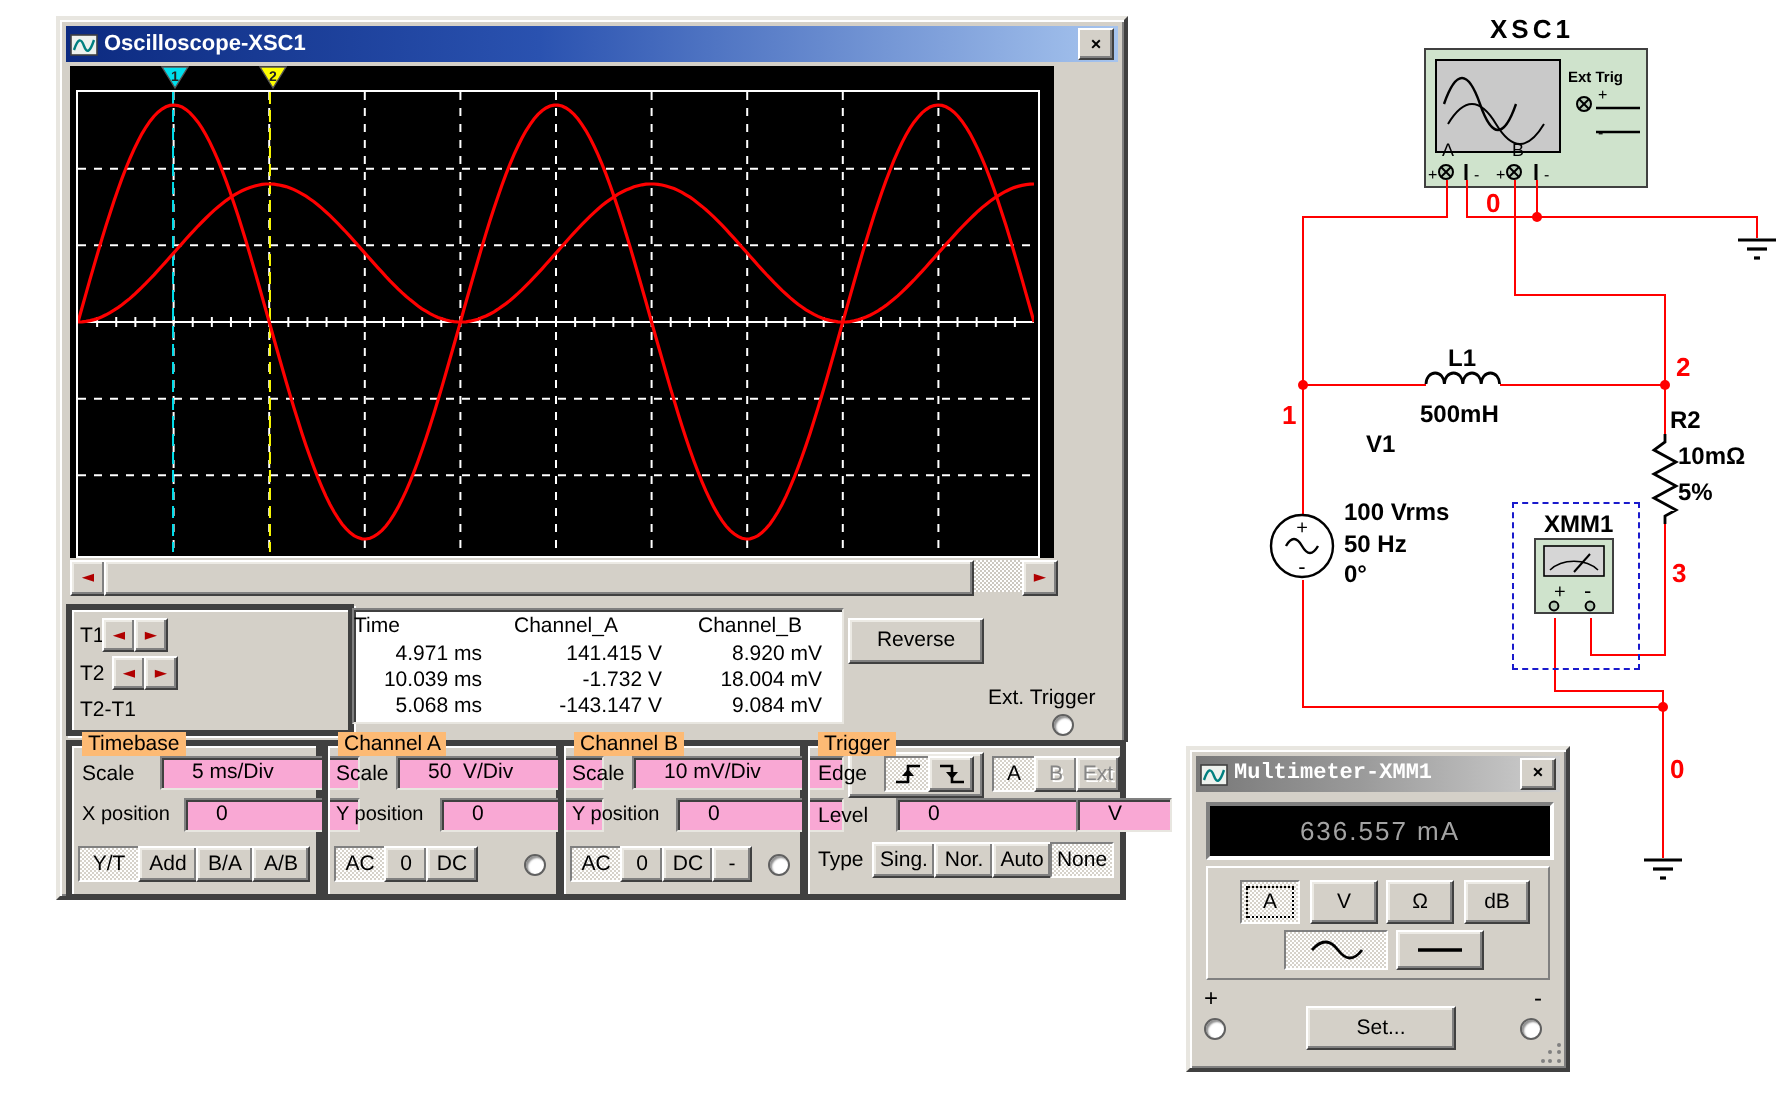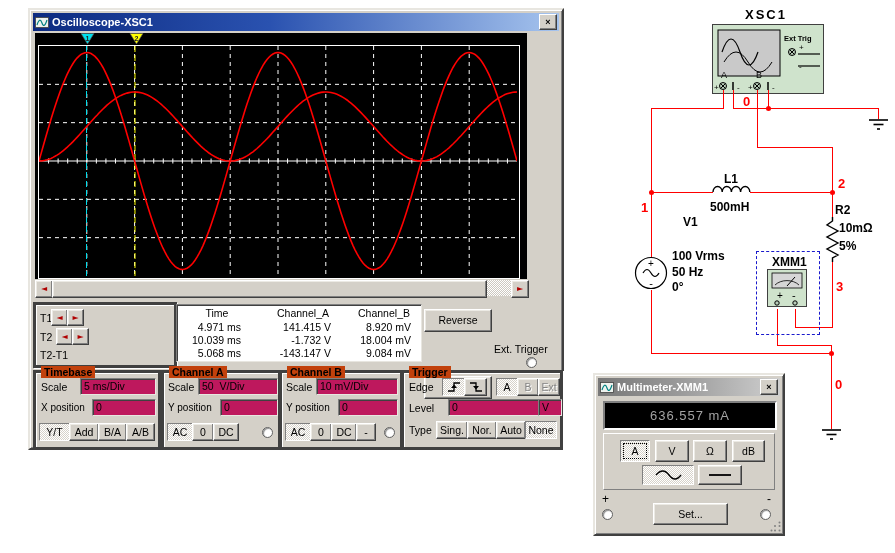--- a/index.html
+++ b/index.html
@@ -3,49 +3,49 @@
 <meta charset="utf-8">
 <style>
   html,body{margin:0;padding:0;background:#fff;}
   #stage{position:relative;width:895px;height:553px;background:#fff;overflow:hidden;
          font-family:"Liberation Sans","DejaVu Sans",sans-serif;font-size:11px;color:#000;}
   
   .win{position:absolute;background:#d4d0c8;border:2px solid;border-color:#e8e6e0 #404040 #404040 #e8e6e0;
        box-shadow:inset 1px 1px 0 #fff, inset -1px -1px 0 #808080;}
   .tb{position:absolute;left:3px;right:3px;top:3px;height:18px;display:flex;align-items:center;gap:3px;padding:0 2px;}
   .tb.active{background:linear-gradient(90deg,#0c2a80 0%,#2a52b0 45%,#a6c4ee 100%);}
-  .tb.inactive{background:linear-gradient(90deg,#787878 0%,#9a9a9a 45%,#cfcfcf 100%);}
+  .tb.inactive{background:linear-gradient(90deg,#787878 0%,#9a9a9a 45%,#cfcfcf 100%);font-family:Liberation Mono, monospace;}
   .tb .t{color:#fff;font-weight:bold;font-size:11px;flex:1;white-space:nowrap;overflow:hidden;}
   .xbtn{width:16px;height:14px;background:#d4d0c8;border:1px solid;border-color:#fff #404040 #404040 #fff;
         box-shadow:inset -1px -1px 0 #808080;font-size:9px;font-weight:bold;display:flex;align-items:center;justify-content:center;line-height:1;}
   
   .btn3{position:absolute;background:#d4d0c8;border:1px solid;border-color:#fff #404040 #404040 #fff;
         box-shadow:inset -1px -1px 0 #808080, inset 1px 1px 0 #eceae4;
         display:flex;align-items:center;justify-content:center;font-size:10.5px;line-height:1;}
   .ck{border-color:#808080 #fff #fff #808080;box-shadow:none;
       background-image:conic-gradient(#ffffff 0 25%,#d6d2ca 0 50%,#ffffff 0 75%,#d6d2ca 0);background-size:2px 2px;}
   .dis{color:#868686;text-shadow:1px 1px 0 #fff;}
-  .fld{position:absolute;background:#be185d;border:1px solid;border-color:#808080 #e8e6e0 #e8e6e0 #808080;
-       box-shadow:inset 1px 1px 0 #404040;font-size:10.5px;padding:1px 3px;white-space:pre;overflow:hidden;}
+  .fld{position:absolute;background:#f9a8d4;border:1px solid;border-color:#808080 #e8e6e0 #e8e6e0 #808080;
+       box-shadow:inset 1px 1px 0 #404040;font-size:10.5px;padding:1px 15px;white-space:pre;overflow:hidden;}
   .grp{position:absolute;border:3px solid #404040;box-shadow:inset 1px 1px 0 #fff,1px 1px 0 #fff;}
-  .grp>.cap{position:absolute;top:-7px;left:5px;background:#c2410c;padding:0 3px;font-size:10.5px;font-weight:bold;}
+  .grp>.cap{position:absolute;top:-7px;left:5px;background:#fdba74;padding:0 3px;font-size:10.5px;}
   .lb{position:absolute;font-size:10.5px;white-space:nowrap;}
   .radio{position:absolute;width:9px;height:9px;border-radius:50%;background:#fff;border:1px solid #606060;
          box-shadow:inset 1px 1px 1px #909090;}
   .arrbtn{font-family:"DejaVu Sans",sans-serif;color:#b00000;font-size:8px;}
   
   .crt{position:absolute;background:#000;}
   .plotbox{position:absolute;border:1px solid #fff;}
   
   .sb{position:absolute;height:16px;background:#d4d0c8;}
   .hatch{background-image:conic-gradient(#ffffff 0 25%,#ccc8c0 0 50%,#ffffff 0 75%,#ccc8c0 0);background-size:2px 2px;}
   
   .vals{position:absolute;background:#fff;border:1px solid;border-color:#808080 #e8e6e0 #e8e6e0 #808080;
         box-shadow:inset 1px 1px 0 #404040;display:grid;grid-template-columns:80px 92px 70px;align-content:start;padding-top:2px;}
-  .vals .hd{text-align:center;font-size:10.5px;height:14px;}
+  .vals .hd{text-align:left;font-size:10.5px;height:14px;}
   .vals .num{text-align:right;font-size:10.5px;height:13px;}
   
   .wire{position:absolute;background:#f00;}
   .dot{position:absolute;width:5px;height:5px;border-radius:50%;background:#f00;}
   .clabel{position:absolute;font-weight:bold;font-size:12px;white-space:nowrap;}
   .nlabel{position:absolute;font-weight:bold;font-size:13px;color:#f00;white-space:nowrap;}
   .selbox{position:absolute;border:1px dashed #1a1acc;}
   
   .mmdisp{position:absolute;background:#000;border:2px solid;border-color:#808080 #fff #fff #808080;
           color:#a3a3a3;font-size:13px;display:flex;align-items:center;justify-content:center;letter-spacing:1px;}

